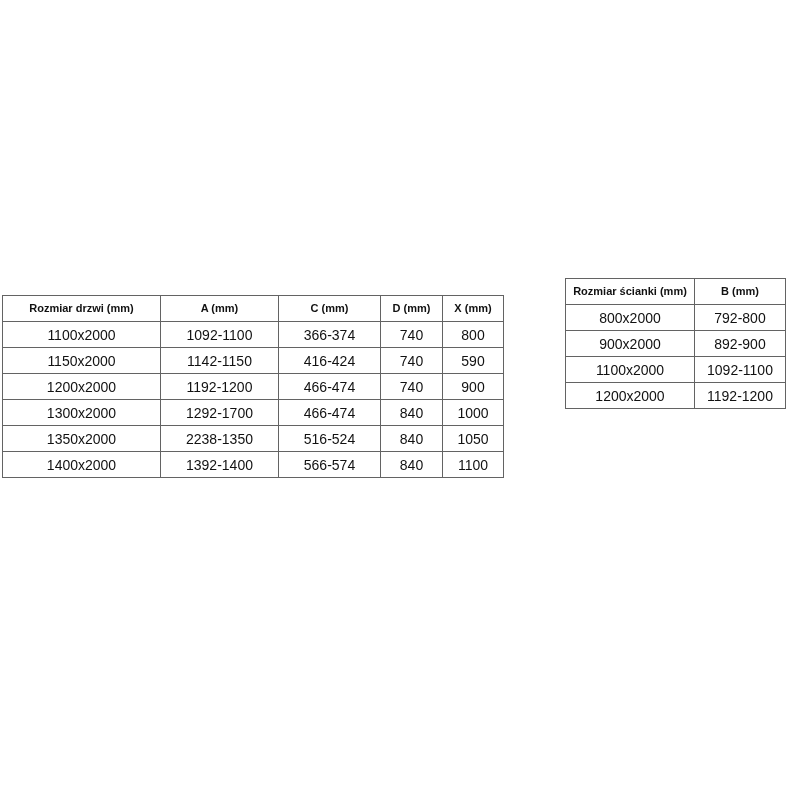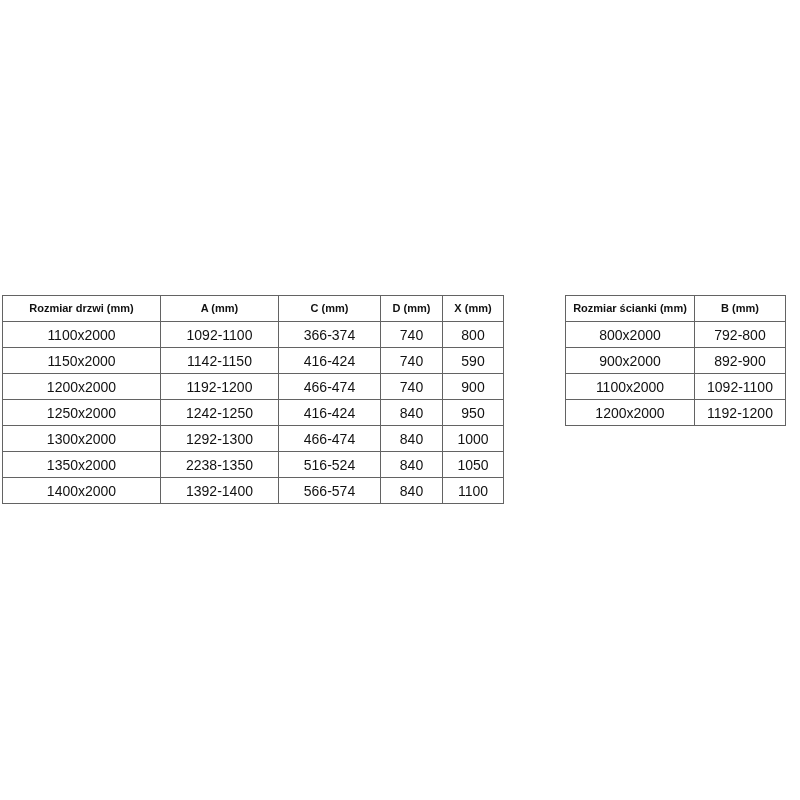--- a/index.html
+++ b/index.html
@@ -17,21 +17,21 @@
     background: #ffffff;
     overflow: hidden;
   }
   table.spec {
     position: absolute;
     border-collapse: collapse;
     table-layout: fixed;
     background: #ffffff;
   }
   #left-table  { left: 2px;   top: 295px; width: 501px; }
-  #right-table { left: 565px; top: 295px; width: 220px; }
+  #right-table { left: 565px; top: 278px; width: 220px; }
   table.spec th, table.spec td {
     border: 1px solid #636363;
     height: 25px;
     padding: 0 2px;
     text-align: center;
     vertical-align: middle;
     color: #111111;
     font-size: 11px;
     line-height: 1;
     overflow: hidden;
@@ -84,29 +84,22 @@
           <td>590</td>
         </tr>
         <tr>
           <td>1200x2000</td>
           <td>1192-1200</td>
           <td>466-474</td>
           <td>740</td>
           <td>900</td>
         </tr>
         <tr>
-          <td>1250x2000</td>
-          <td>1242-1250</td>
-          <td>416-424</td>
-          <td>840</td>
-          <td>950</td>
-        </tr>
-        <tr>
           <td>1300x2000</td>
-          <td>1292-1300</td>
+          <td>1292-1700</td>
           <td>466-474</td>
           <td>840</td>
           <td>1000</td>
         </tr>
         <tr>
           <td>1350x2000</td>
           <td>2238-1350</td>
           <td>516-524</td>
           <td>840</td>
           <td>1050</td>

